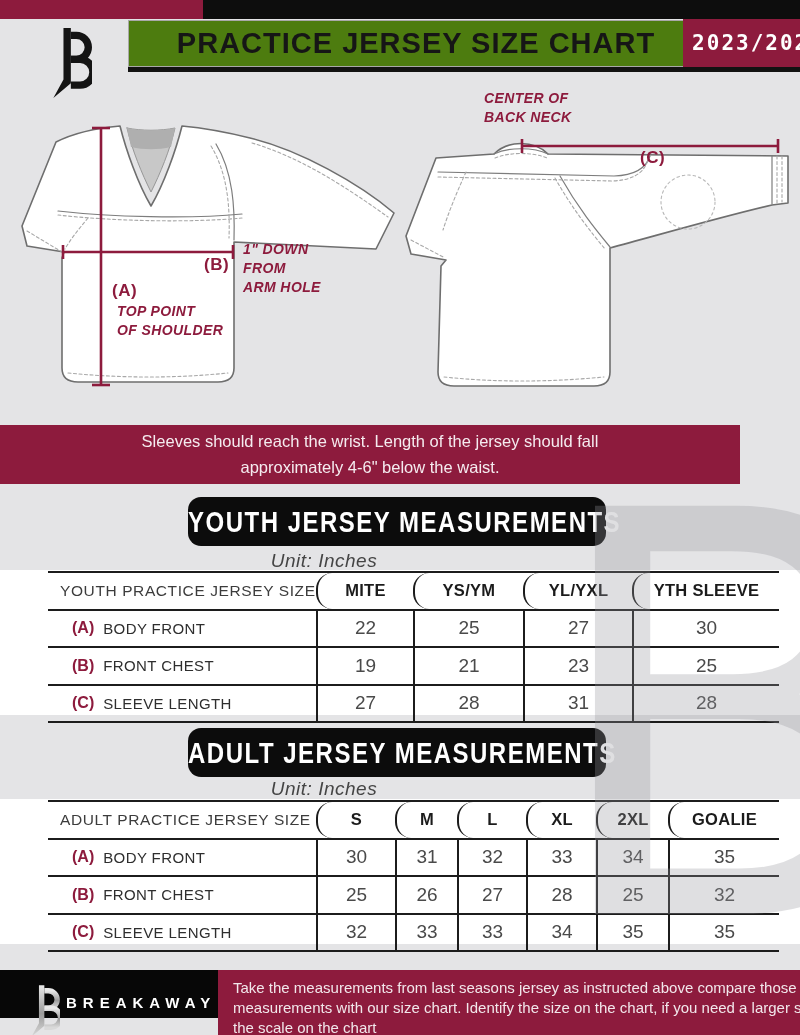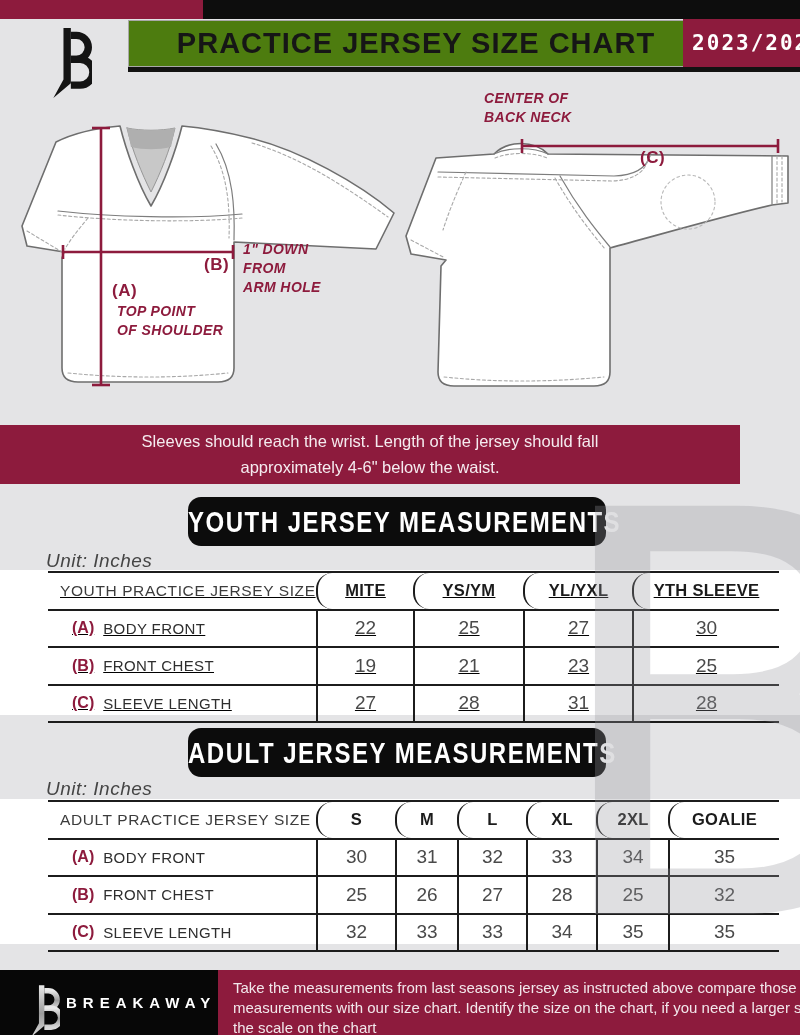--- a/index.html
+++ b/index.html
@@ -37,45 +37,45 @@
     color:#F5EBEF;font-size:16.5px;line-height:1.55;white-space:pre-line;font-weight:400;
   }
   
   .pill{
     position:absolute;left:188px;width:418px;height:49px;background:#0c0c0c;border-radius:13px;
     display:flex;align-items:center;justify-content:flex-start;z-index:3;
   }
   .pill .t{color:#fff;font-weight:bold;font-size:24px;letter-spacing:1.5px;white-space:nowrap;
     transform:scaleY(1.22);display:inline-block;}
   .unit{
-    position:absolute;left:0;width:648px;text-align:left;z-index:3;
-    font-style:italic;font-size:19px;color:#454545;letter-spacing:.5px;padding-left:46px;
+    position:absolute;left:0;width:648px;text-align:center;z-index:3;
+    font-style:italic;font-size:19px;color:#454545;letter-spacing:.5px;
   }
   
   .table-band{position:absolute;left:0;width:800px;background:#ffffff;z-index:0;}
   .size-table{position:absolute;left:48px;width:731px;z-index:3;border-bottom:2px solid #1c1c1c;}
   .t-row{display:grid;border-top:2px solid #1c1c1c;height:35.5px;}
-  .yt-row{grid-template-columns:268px 97px 110px 109px 147px;text-decoration:underline;}
+  .yt-row{grid-template-columns:268px 97px 110px 109px 147px;}
   .ad-row{grid-template-columns:268px 79px 62px 69px 70px 72px 111px;}
   .t-cell{display:flex;align-items:center;justify-content:center;border-left:2px solid #1c1c1c;overflow:hidden;}
   .t-cell:first-child{border-left:none;justify-content:flex-start;padding-left:12px;}
   .hdr-label{font-size:15.5px;color:#3c3c3c;letter-spacing:.6px;}
   .hdr-size{font-size:16.5px;font-weight:bold;color:#1b1b1b;letter-spacing:.3px;border-radius:16px;}
   .row-label-cell{padding-left:24px !important;}
   .row-key{color:#8D1B3D;font-weight:800;font-size:16px;margin-right:9px;}
   .row-label{color:#2e2e2e;font-size:15px;letter-spacing:.4px;}
   .val{font-size:19px;color:#4a4a4a;}
   
   .watermark{
     position:absolute;left:540px;top:440px;z-index:5;pointer-events:none;
     font-family:"DejaVu Sans",sans-serif;font-size:560px;font-weight:400;line-height:1;
     color:rgba(150,150,155,0.30);
   }
   
-  .footer-black{position:absolute;left:0;top:970px;width:218px;height:65px;background:#070707;z-index:6;}
+  .footer-black{position:absolute;left:0;top:970px;width:218px;height:48px;background:#070707;z-index:6;}
   .footer-brand{
     position:absolute;left:66px;top:24px;color:#fff;font-size:15px;font-weight:bold;
     letter-spacing:6px;white-space:nowrap;
   }
   .footer-maroon{
     position:absolute;left:218px;top:970px;width:692px;height:65px;background:#8D1B3D;z-index:6;
     box-sizing:border-box;padding:8px 18px 8px 15px;
     color:#F2E7EB;font-size:15px;line-height:1.34;
   }
   .brand-logo-foot{position:absolute;left:26px;top:984px;z-index:7;}

